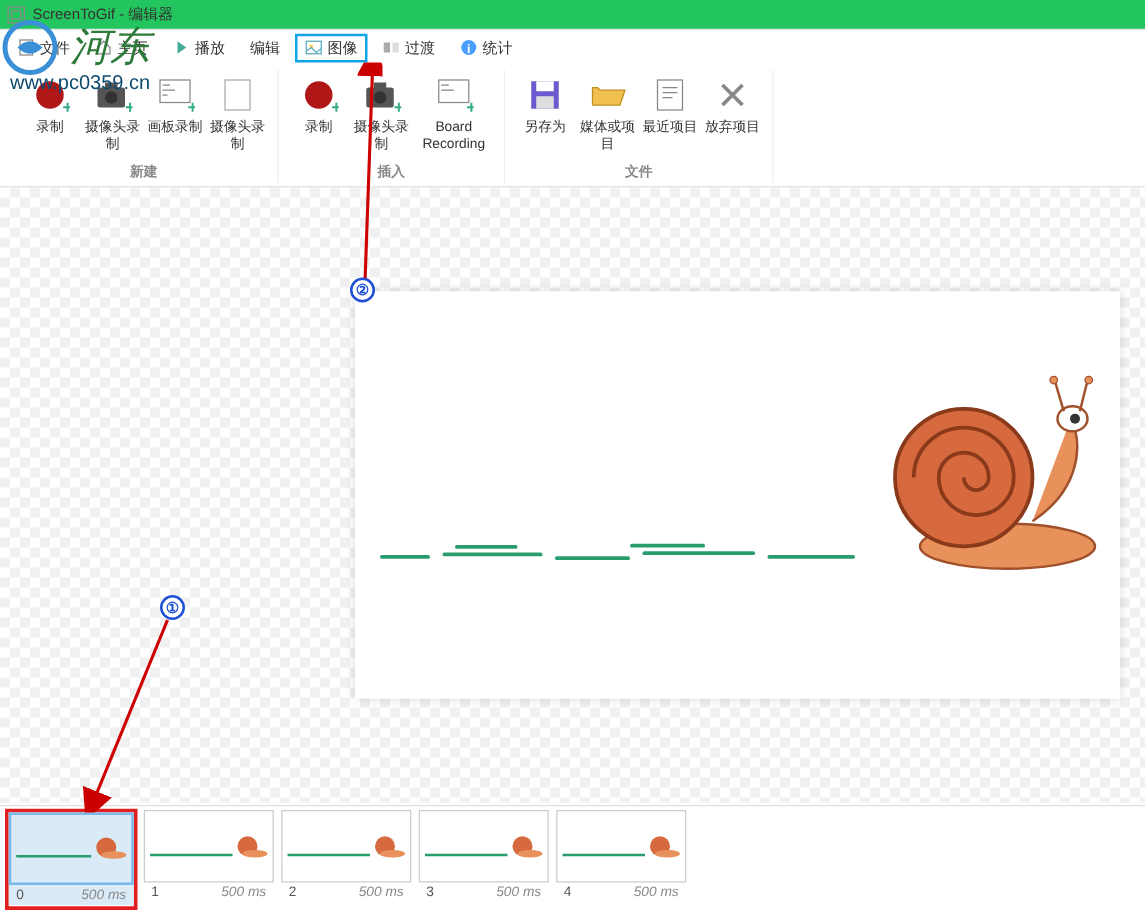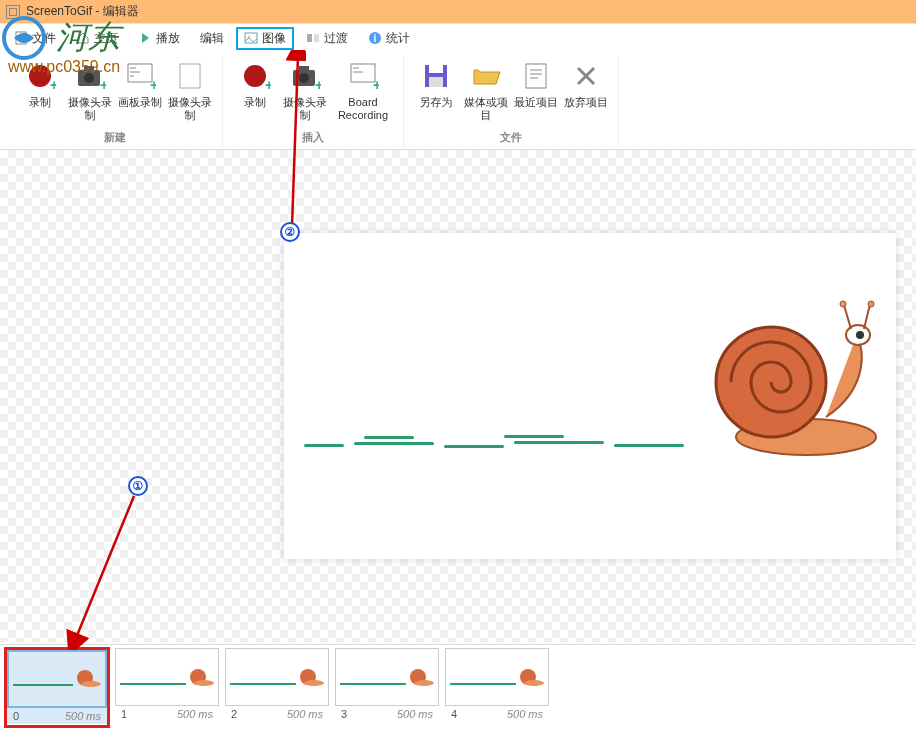--- a/index.html
+++ b/index.html
@@ -1,18 +1,18 @@
 <!DOCTYPE html>
 <html><head>
   <meta charset="utf-8">
   <style>
     * { margin: 0; padding: 0; box-sizing: border-box; }
     body { font-family: "Microsoft YaHei", sans-serif; font-size: 12px; background: #fff; width: 916px; height: 730px; overflow: hidden; position: relative; }
     
-    .titlebar { height: 24px; display: flex; align-items: center; padding: 0 6px; background: #fdba74; border-bottom: 1px solid #e5e5e5; }
+    .titlebar { height: 24px; display: flex; align-items: center; padding: 0 6px; background: #22c55e; border-bottom: 1px solid #e5e5e5; }
     .titlebar-icon { width: 14px; height: 14px; border: 1px solid #888; margin-right: 6px; display: flex; align-items: center; justify-content: center; }
     .titlebar-icon::after { content: ""; width: 6px; height: 6px; border: 1px solid #888; }
     .title-text { color: #333; }
     
     .menubar { height: 28px; display: flex; align-items: center; padding: 0 6px; gap: 4px; background: #fff; }
     .menu-item { display: flex; align-items: center; gap: 4px; padding: 3px 8px; color: #333; cursor: pointer; }
     .menu-item.highlighted { border: 2px solid #0ea5e9; padding: 1px 6px; }
     .menu-icon { width: 14px; height: 14px; display: inline-flex; align-items: center; justify-content: center; }
     
     .ribbon { display: flex; background: #fff; border-bottom: 1px solid #ddd; padding: 4px 8px 2px; }
@@ -49,21 +49,21 @@
     .frame-thumb { width: 100%; height: 58px; border: 1px solid #ccc; background: #fff; position: relative; overflow: hidden; }
     .frame-info { display: flex; justify-content: space-between; width: 100%; padding: 2px 6px; font-size: 11px; }
     .frame-item.selected .frame-info { background: #daeaf7; }
     .frame-idx { color: #555; }
     .frame-dur { color: #888; font-style: italic; }
     
     .watermark { position: absolute; top: 14px; left: 0; z-index: 100; font-weight: normal; font-size: 32px; pointer-events: none; }
     .wm-logo { display: flex; align-items: center; }
     .wm-text1 { color: #2e7a3a; font-style: italic; }
     .wm-text2 { color: #d08000; font-style: italic; }
-    .wm-url { font-size: 16px; color: #a16207; margin-top: -4px; margin-left: 8px; }
+    .wm-url { font-size: 16px; color: #0c4a6e; margin-top: -4px; margin-left: 8px; }
     
     .annotation-circle { position: absolute; width: 20px; height: 20px; border: 2px solid #1e4fd6; border-radius: 50%; background: #fff; display: flex; align-items: center; justify-content: center; color: #1e4fd6; font-weight: bold; font-size: 12px; z-index: 50; }
     
     .arrow-svg { position: absolute; z-index: 40; pointer-events: none; }
     
     .mini-snail { position: absolute; right: 2px; bottom: 18px; width: 30px; height: 22px; }
     .mini-trail { position: absolute; bottom: 20px; left: 4px; right: 32px; height: 2px; background: #2a9d6e; }
   </style>
 </head>
 <body>

